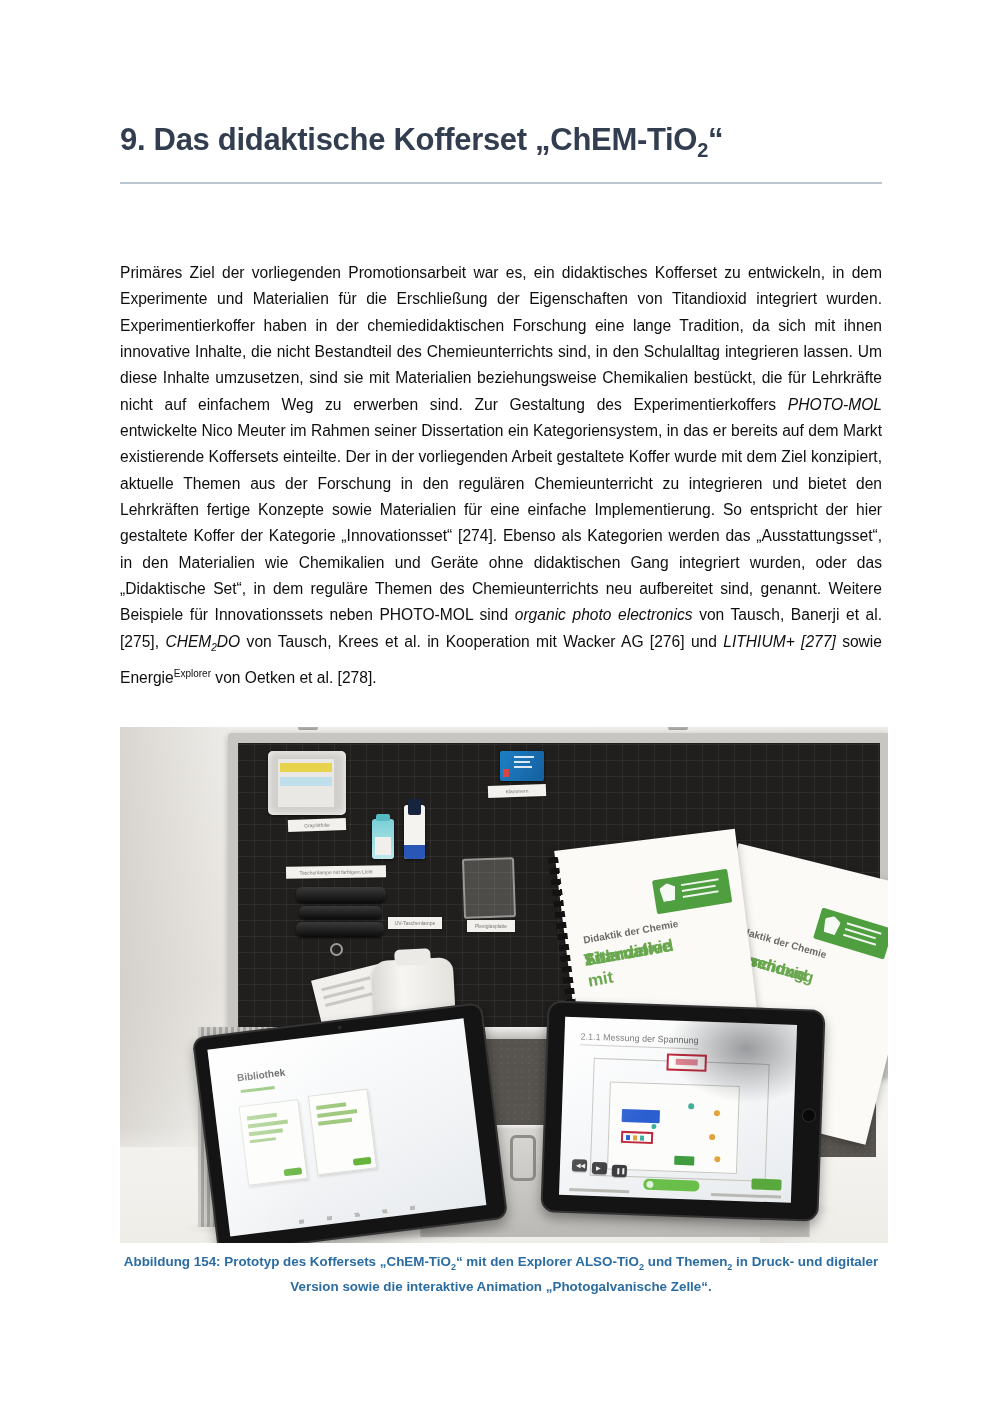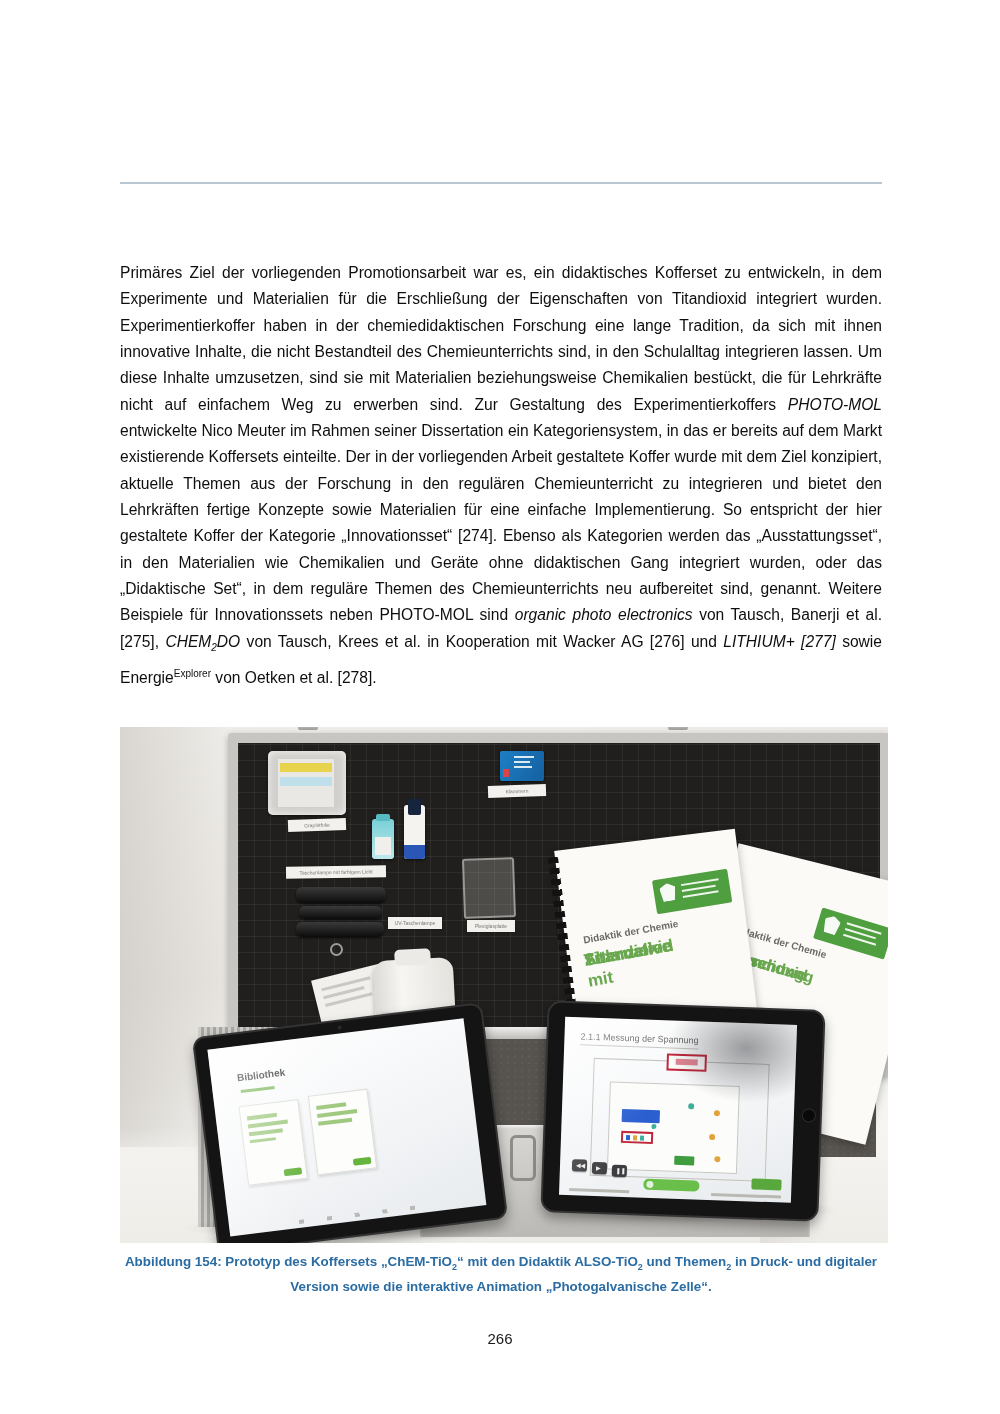--- a/index.html
+++ b/index.html
@@ -162,20 +162,21 @@
   .caption{position:absolute;left:120px;top:1252px;width:762px;text-align:center;
            font-size:13.4px;font-weight:bold;color:#2B6CA3;line-height:19px;}
   .caption sub{font-size:9px;}
   .pagenum{position:absolute;left:0;top:1330px;width:1000px;text-align:center;font-size:15px;color:#1a1a1a;}
 </style>
 </head>
 <body>
 
 <div class="page">
 
+  <div class="h1"><span>9. Das didaktische Kofferset „ChEM-TiO</span><sub>2</sub><span>“</span></div>
   <div class="hrule"></div>
 
   <div class="body-text"><span>Primäres Ziel der vorliegenden Promotionsarbeit war es, ein didaktisches Kofferset zu entwickeln, in dem Experimente und Materialien für die Erschließung der Eigenschaften von Titandioxid integriert wurden. Experimentierkoffer haben in der chemiedidaktischen Forschung eine lange Tradition, da sich mit ihnen innovative Inhalte, die nicht Bestandteil des Chemieunterrichts sind, in den Schulalltag integrieren lassen. Um diese Inhalte umzusetzen, sind sie mit Materialien beziehungsweise Chemikalien bestückt, die für Lehrkräfte nicht auf einfachem Weg zu erwerben sind. Zur Gestaltung des Experimentierkoffers </span><span class="it">PHOTO-MOL</span><span> entwickelte Nico Meuter im Rahmen seiner Dissertation ein Kategoriensystem, in das er bereits auf dem Markt existierende Koffersets einteilte. Der in der vorliegenden Arbeit gestaltete Koffer wurde mit dem Ziel konzipiert, aktuelle Themen aus der Forschung in den regulären Chemieunterricht zu integrieren und bietet den Lehrkräften fertige Konzepte sowie Materialien für eine einfache Implementierung. So entspricht der hier gestaltete Koffer der Kategorie „Innovationsset“ [274]. Ebenso als Kategorien werden das „Ausstattungsset“, in den Materialien wie Chemikalien und Geräte ohne didaktischen Gang integriert wurden, oder das „Didaktische Set“, in dem reguläre Themen des Chemieunterrichts neu aufbereitet sind, genannt. Weitere Beispiele für Innovationssets neben PHOTO-MOL sind </span><span class="it">organic photo electronics</span><span> von Tausch, Banerji et al. [275], </span><span class="it">CHEM</span><sub class="it">2</sub><span class="it">DO</span><span> von Tausch, Krees et al. in Kooperation mit Wacker AG [276] und </span><span class="it">LITHIUM+ [277]</span><span> sowie Energie</span><sup>Explorer</sup><span> von Oetken et al. [278].</span></div>
 
   <div class="photo">
     <div class="backdrop-shade"></div>
     <div class="cloth"></div>
 
     <div class="lid">
       <div class="foam"></div>
@@ -344,16 +345,15 @@
         <div class="tinytext" style="right:10px;bottom:4px;width:70px;"></div>
         <div class="smudge"></div>
         <div class="glare" style="background:linear-gradient(115deg,rgba(255,255,255,0.3) 0%,rgba(255,255,255,0) 40%);"></div>
       </div>
       <div class="homebtn"></div>
     </div>
 
     <div class="fold1"></div>
   </div>
 
-  <div class="caption"><span>Abbildung 154: Prototyp des Koffersets „ChEM-TiO</span><sub>2</sub><span>“ mit den Didaktik ALSO-TiO</span><sub>2</sub><span> und Themen</span><sub>2</sub><span> in Druck- und digitaler Version sowie die interaktive Animation „Photogalvanische Zelle“.</span></div>
-
-  <div class="pagenum">266</div>
+  <div class="caption"><span>Abbildung 154: Prototyp des Koffersets „ChEM-TiO</span><sub>2</sub><span>“ mit den Explorer ALSO-TiO</span><sub>2</sub><span> und Themen</span><sub>2</sub><span> in Druck- und digitaler Version sowie die interaktive Animation „Photogalvanische Zelle“.</span></div>
+
 </div>
 
 </body></html>

